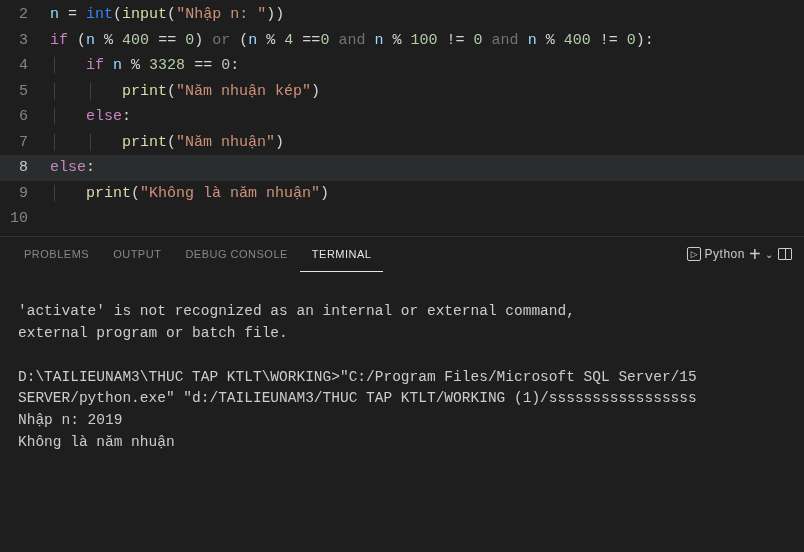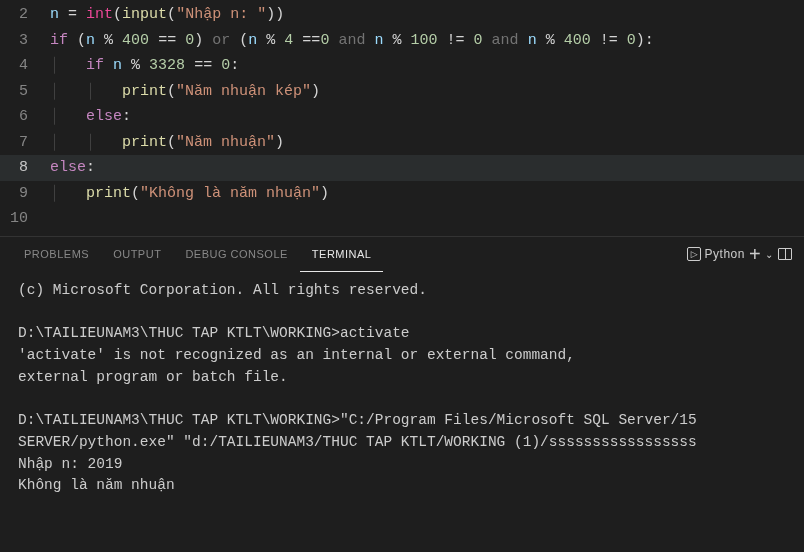--- a/index.html
+++ b/index.html
@@ -29,21 +29,21 @@
   padding-right: 22px;
   color: #858585;
   user-select: none;
   flex-shrink: 0;
 }
 .line-num.current { color: #c6c6c6; }
 .code-line.current { background: #2a2d2e; }
 .code { white-space: pre; }
 .kw { color: #c586c0; }
 .fn { color: #dcdcaa; }
-.bi { color: #ec4899; }
+.bi { color: #3b82f6; }
 .op { color: #d4d4d4; }
 .str { color: #ce9178; }
 .num { color: #b5cea8; }
 .var { color: #9cdcfe; }
 .blue { color: #737373; }
 .indent-guide { color: #404040; }
 
 .panel-divider {
   height: 1px;
   background: #333;
@@ -181,23 +181,21 @@
     <span class="launch-icon"></span>
     <span class="label">Python</span>
     <span class="plus">+</span>
     <span class="chev">⌄</span>
     <span class="split-icon"></span>
   </div>
 </div>
 
 <div class="terminal">
 
-    <div class="line">(c) Microsoft Corporation. All rights reserved.</div>
     <div class="line">&nbsp;</div>
-    <div class="line">D:\TAILIEUNAM3\THUC TAP KTLT\WORKING&gt;activate</div>
     <div class="line">'activate' is not recognized as an internal or external command,</div>
     <div class="line">external program or batch file.</div>
     <div class="line">&nbsp;</div>
     <div class="line">D:\TAILIEUNAM3\THUC TAP KTLT\WORKING&gt;"C:/Program Files/Microsoft SQL Server/15</div>
     <div class="line">SERVER/python.exe" "d:/TAILIEUNAM3/THUC TAP KTLT/WORKING (1)/sssssssssssssssss</div>
     <div class="line">Nhập n: 2019</div>
     <div class="line">Không là năm nhuận</div>
   </div>
 
 </body></html>

